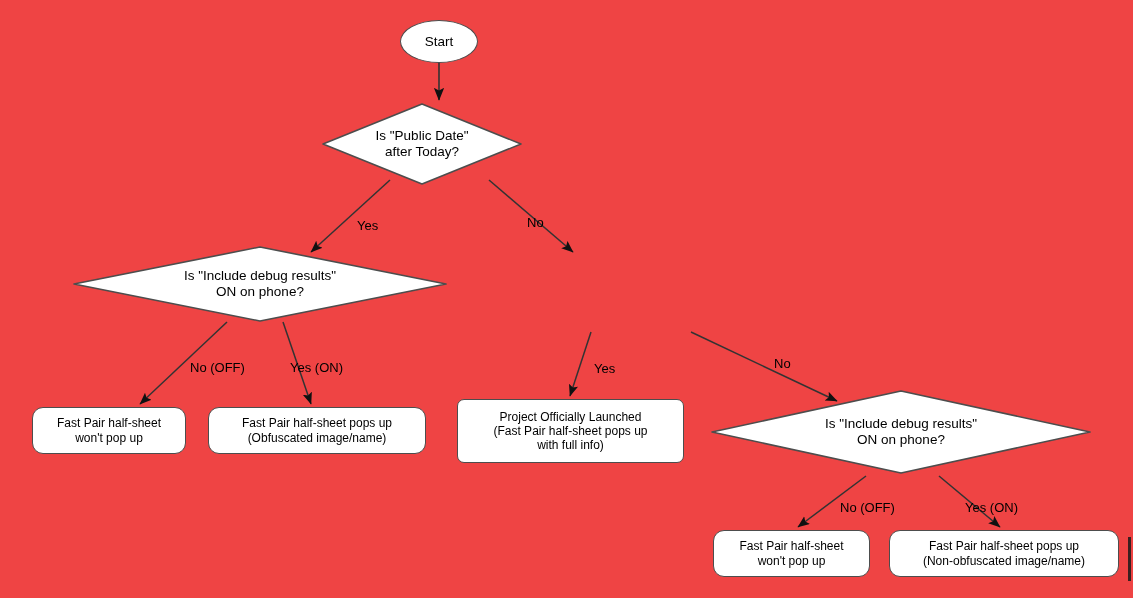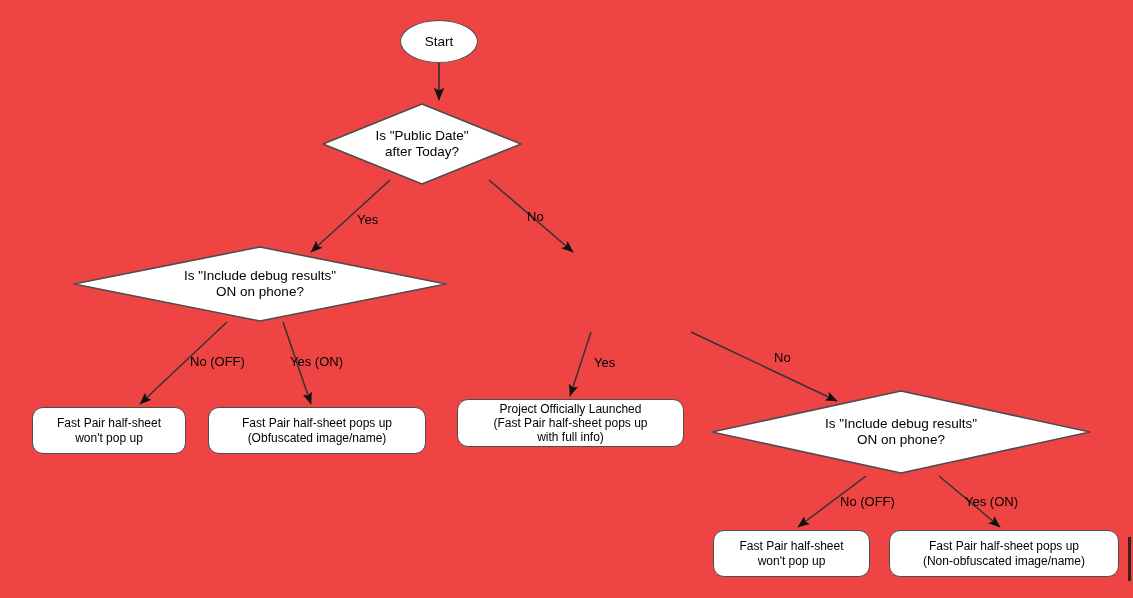--- a/index.html
+++ b/index.html
@@ -75,20 +75,21 @@
     text-align: center;
     white-space: pre-line;
     line-height: 1.2;
   }
 
   .edge-label {
     position: absolute;
     font-size: 13px;
     color: #000000;
     white-space: nowrap;
+    margin-top: 6px;
   }
 
   .right-artifact {
     position: absolute;
     background: #1a1a1a;
     opacity: 0.85;
   }
 </style>
 </head>
 <body>
@@ -153,21 +154,21 @@
   <div class="node result-box" style="left:32px; top:407px; width:154px; height:47px;">
     <span>Fast Pair half-sheet
 won't pop up</span>
   </div>
 
   <div class="node result-box" style="left:208px; top:407px; width:218px; height:47px;">
     <span>Fast Pair half-sheet pops up
 (Obfuscated image/name)</span>
   </div>
 
-  <div class="node result-box" style="left:457px; top:399px; width:227px; height:48px;">
+  <div class="node result-box" style="left:457px; top:399px; width:227px; height:64px;border-radius:7px;">
     <span>Project Officially Launched
 (Fast Pair half-sheet pops up
 with full info)</span>
   </div>
 
   <div class="node result-box" style="left:713px; top:530px; width:157px; height:47px;">
     <span>Fast Pair half-sheet
 won't pop up</span>
   </div>
 

